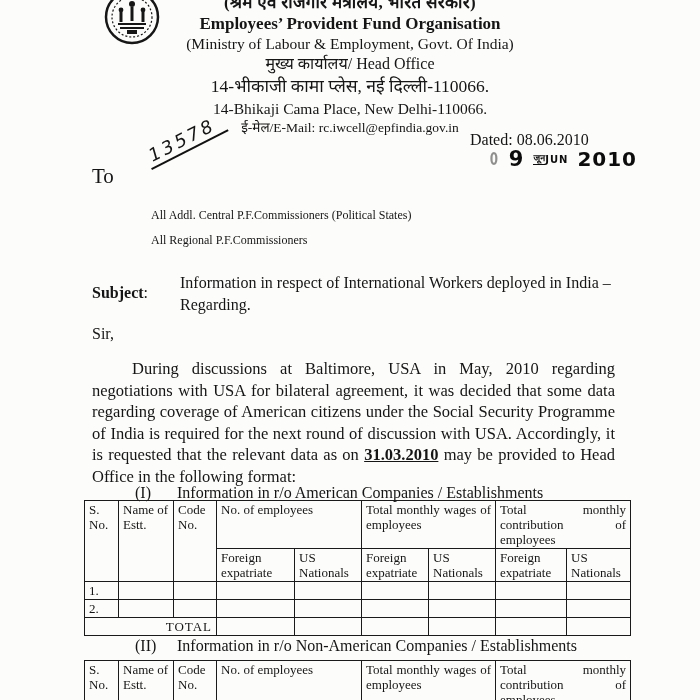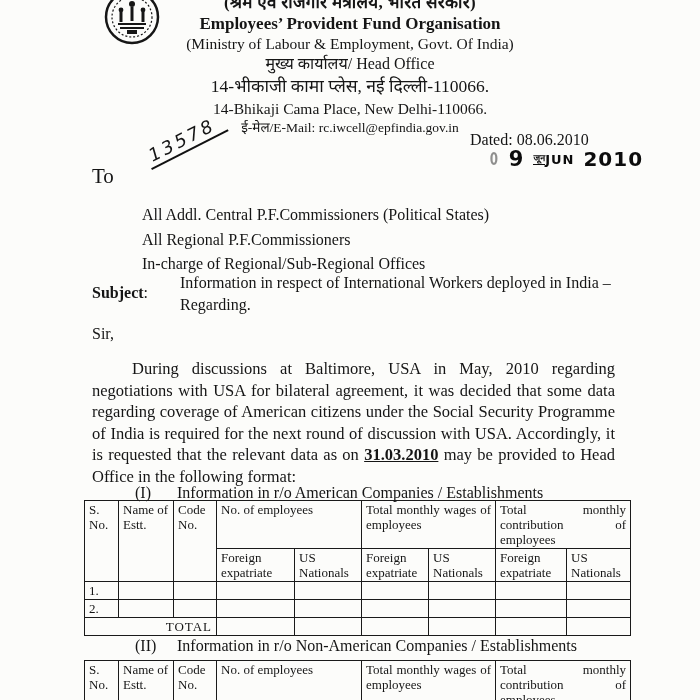--- a/index.html
+++ b/index.html
@@ -63,25 +63,25 @@
     align-items: center;
     gap: 9px;
     font-family: "DejaVu Sans", sans-serif;
     font-weight: bold;
     color: #0c0c0c;
   }
   .stamp-pre  { font-size: 17px; opacity: .45; transform: scaleX(.7); }
   .stamp-day  { font-size: 21px; letter-spacing: 1px; }
   .stamp-month { display: flex; flex-direction: row; align-items: center; line-height: 1; }
   .stamp-month .hi { font-size: 9px; border-bottom: 1px solid #0c0c0c; padding-bottom: 1px; }
-  .stamp-month .en { font-size: 13px; letter-spacing: 1px; margin-top: 1px; }
+  .stamp-month .en { font-size: 10px; letter-spacing: 1px; margin-top: 1px; }
   .stamp-year { font-size: 20px; letter-spacing: 1px; }
   
   .to-label   { position: absolute; left: 92px; top: 164px; font-size: 21px; }
-  .addressees { position: absolute; left: 142px; top: 203px; font-size: 16px; line-height: 24.5px; }
+  .addressees { position: absolute; left: 151px; top: 203px; font-size: 12px; line-height: 24.5px; }
   .subject-row  { position: absolute; left: 92px; top: 272px; width: 530px; }
   .subject-label{ position: absolute; left: 0; top: 12px; font-size: 16px; }
   .subject-label b { font-weight: bold; }
   .subject-text { position: absolute; left: 88px; top: 0; width: 442px; font-size: 16px; line-height: 22px; }
   .sir        { position: absolute; left: 92px; top: 325px; font-size: 16px; }
   .body-para {
     position: absolute;
     left: 92px;
     top: 358px;
     width: 523px;
@@ -160,21 +160,20 @@
       <span class="hi hindi">जून</span>
       <span class="en">JUN</span>
     </span>
     <span class="stamp-year">2010</span>
   </div>
 
   <div class="to-label">To</div>
   <div class="addressees">
     <div>All Addl. Central P.F.Commissioners (Political States)</div>
     <div>All Regional P.F.Commissioners</div>
-    <div>In-charge of Regional/Sub-Regional Offices</div>
   </div>
 
   <div class="subject-row">
     <div class="subject-label"><b>Subject</b><span>:</span></div>
     <div class="subject-text">Information in respect of International Workers  deployed in India – Regarding.</div>
   </div>
 
   <div class="sir">Sir,</div>
 
   <div class="body-para"><span>During discussions at Baltimore, USA in May, 2010 regarding negotiations with USA for bilateral agreement, it was decided that some data regarding coverage of American citizens under the Social Security Programme of India is required for the next round of discussion with USA.  Accordingly, it is requested that the relevant data as on </span><span class="bold-date">31.03.2010</span><span> may be provided to Head Office in the following format:</span></div>

